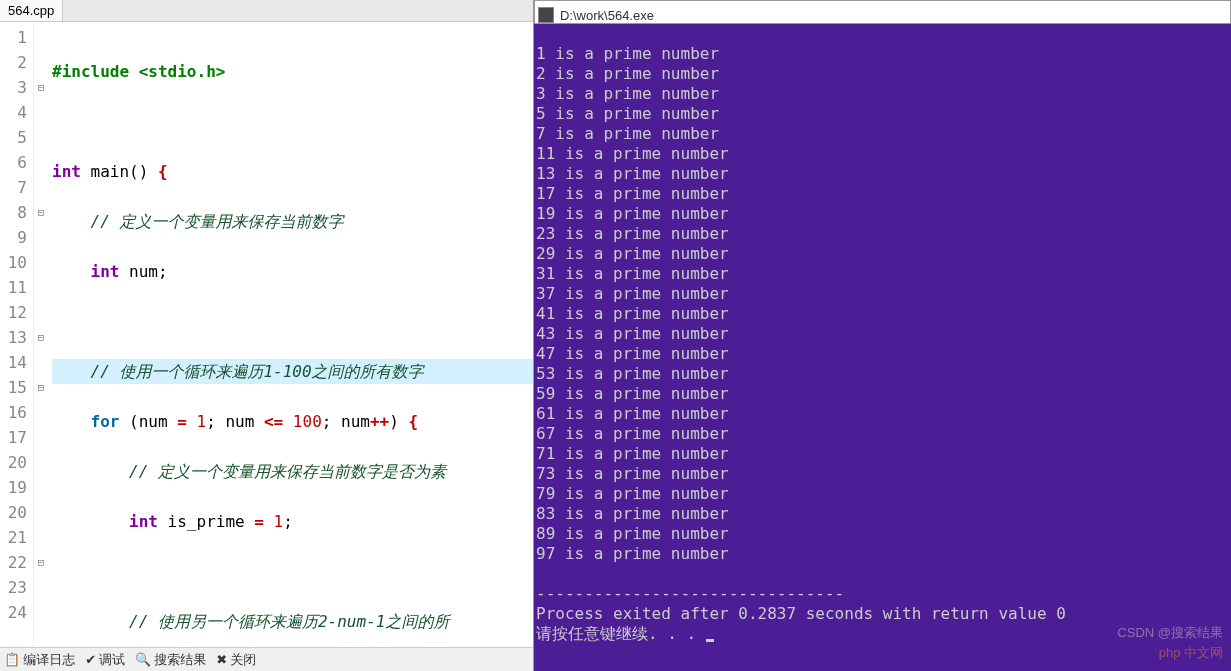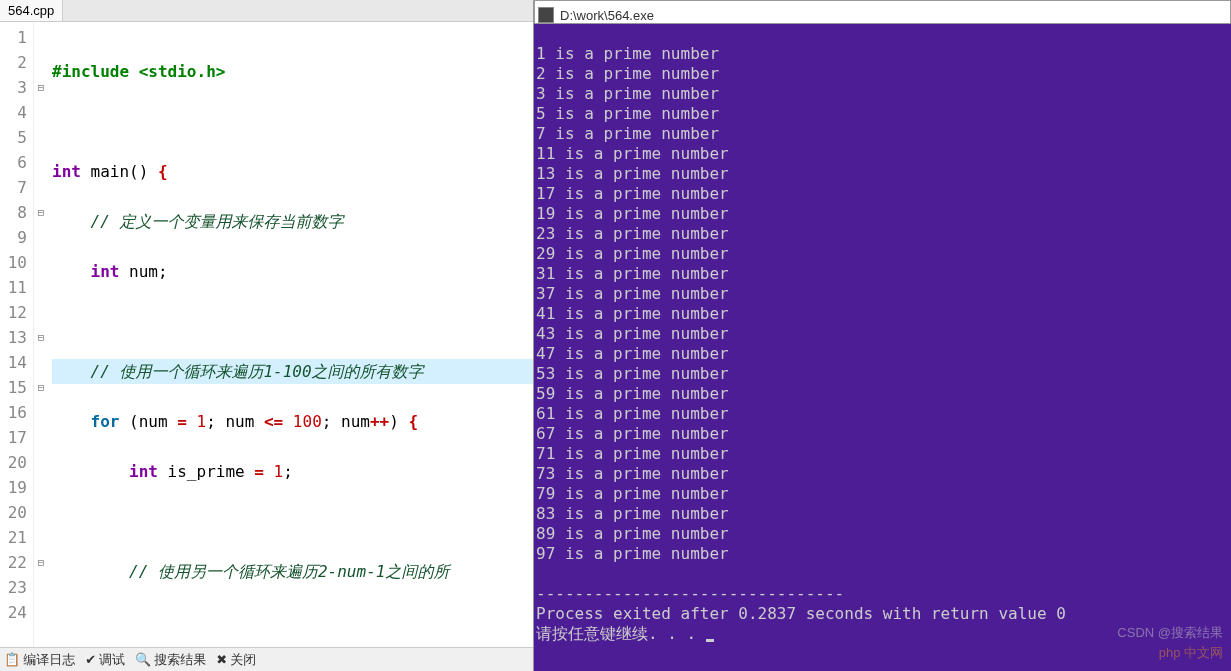--- a/index.html
+++ b/index.html
@@ -98,20 +98,21 @@
         </div>
       <div class="code">
 <div class="code-line"><span class="preproc">#include &lt;stdio.h&gt;</span></div>
 <div class="code-line"></div>
 <div class="code-line"><span class="type">int</span><span> main() </span><span class="br">{</span></div>
 <div class="code-line">    <span class="comment">// 定义一个变量用来保存当前数字</span></div>
 <div class="code-line">    <span class="type">int</span><span> num;</span></div>
 <div class="code-line"></div>
 <div class="code-line hl-line">    <span class="comment">// 使用一个循环来遍历1-100之间的所有数字</span></div>
 <div class="code-line">    <span class="kw">for</span><span> (num </span><span class="op">=</span><span> </span><span class="num">1</span><span>; num </span><span class="op">&lt;=</span><span> </span><span class="num">100</span><span>; num</span><span class="op">++</span><span>) </span><span class="br">{</span></div>
+<div class="code-line">        <span class="comment">// 定义一个变量用来保存当前数字是否为素</span></div>
 <div class="code-line">        <span class="type">int</span><span> is_prime </span><span class="op">=</span><span> </span><span class="num">1</span><span>;</span></div>
 <div class="code-line"></div>
 <div class="code-line">        <span class="comment">// 使用另一个循环来遍历2-num-1之间的所</span></div>
 
 
 
 
 
 
 

